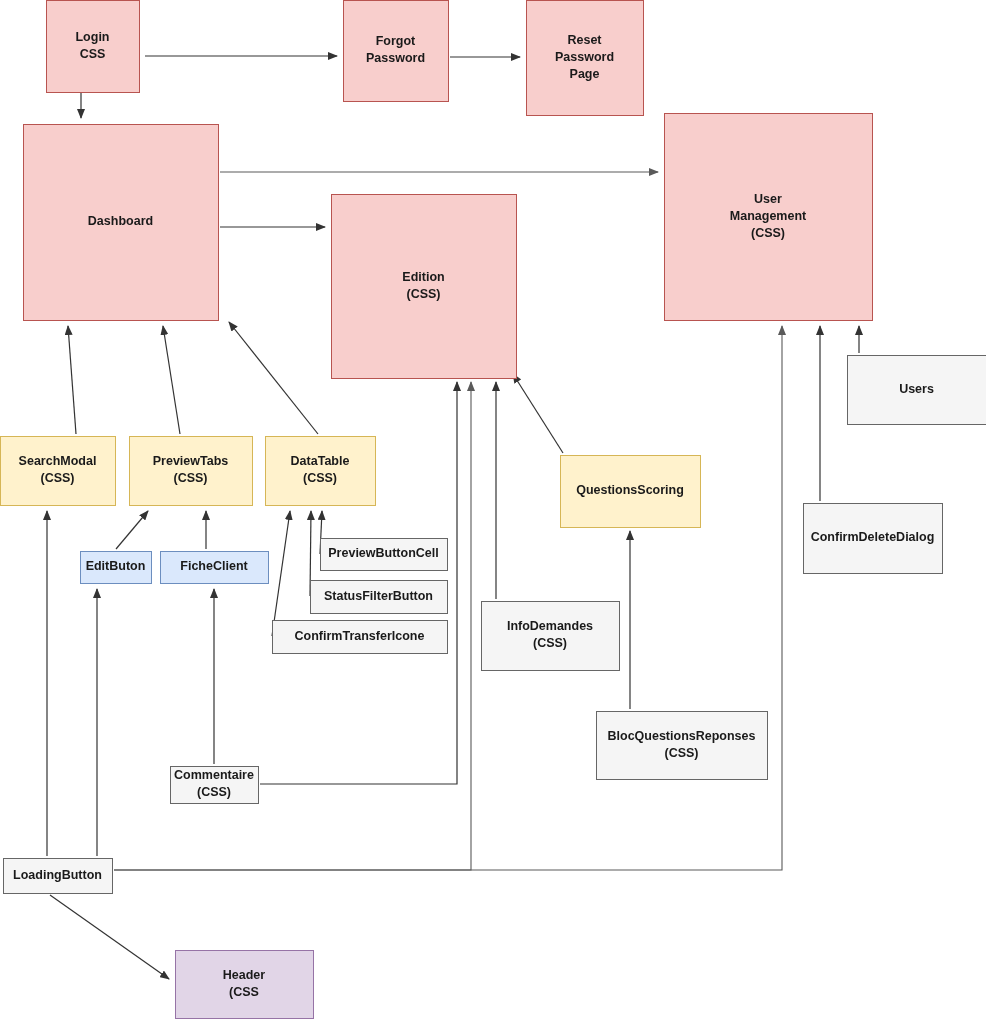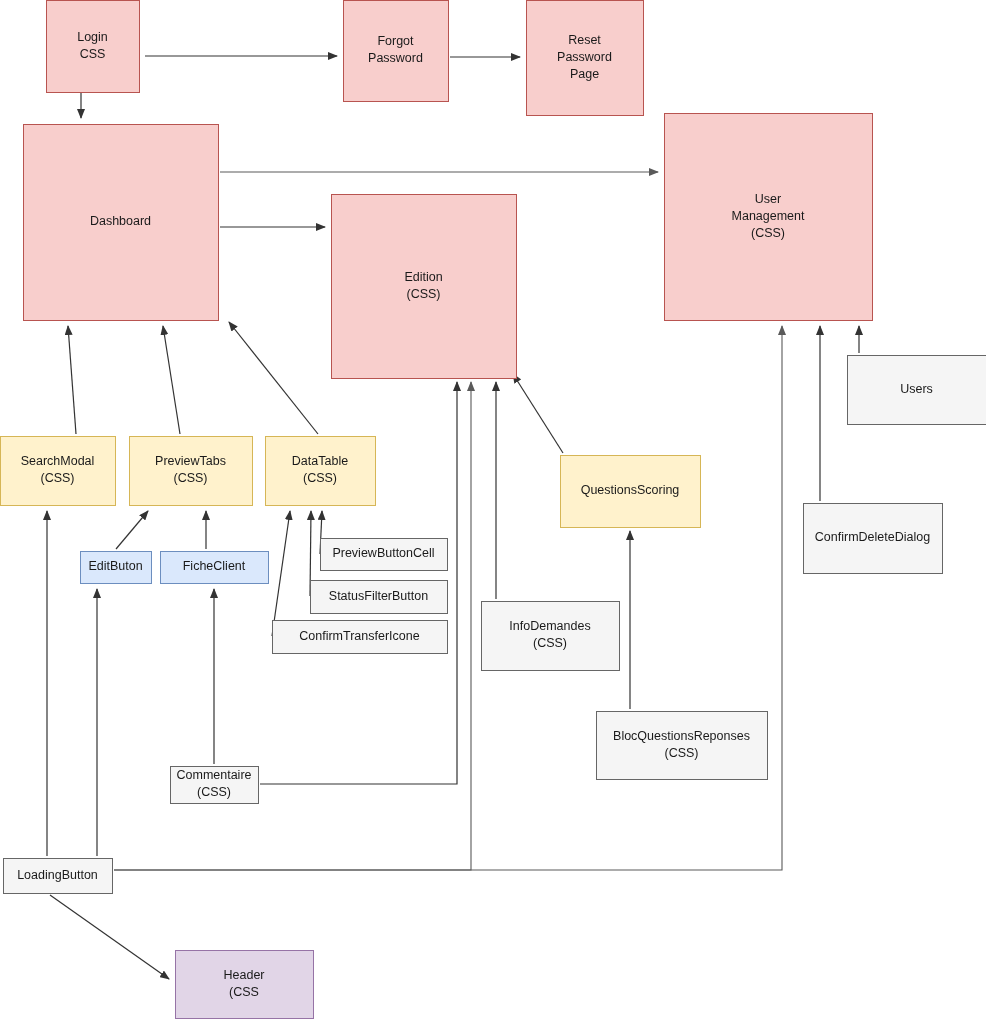--- a/index.html
+++ b/index.html
@@ -11,20 +11,21 @@
     width: 986px;
     height: 1020px;
     font-family: "Liberation Sans", sans-serif;
     overflow: hidden;
   }
   #diagram-root {
     position: relative;
     width: 986px;
     height: 1020px;
     background: #ffffff;
+    font-weight: bold;
   }
   svg#diagram-canvas {
     position: absolute;
     left: 0;
     top: 0;
     width: 986px;
     height: 1020px;
   }
   .node-rect {
     stroke-width: 1;

